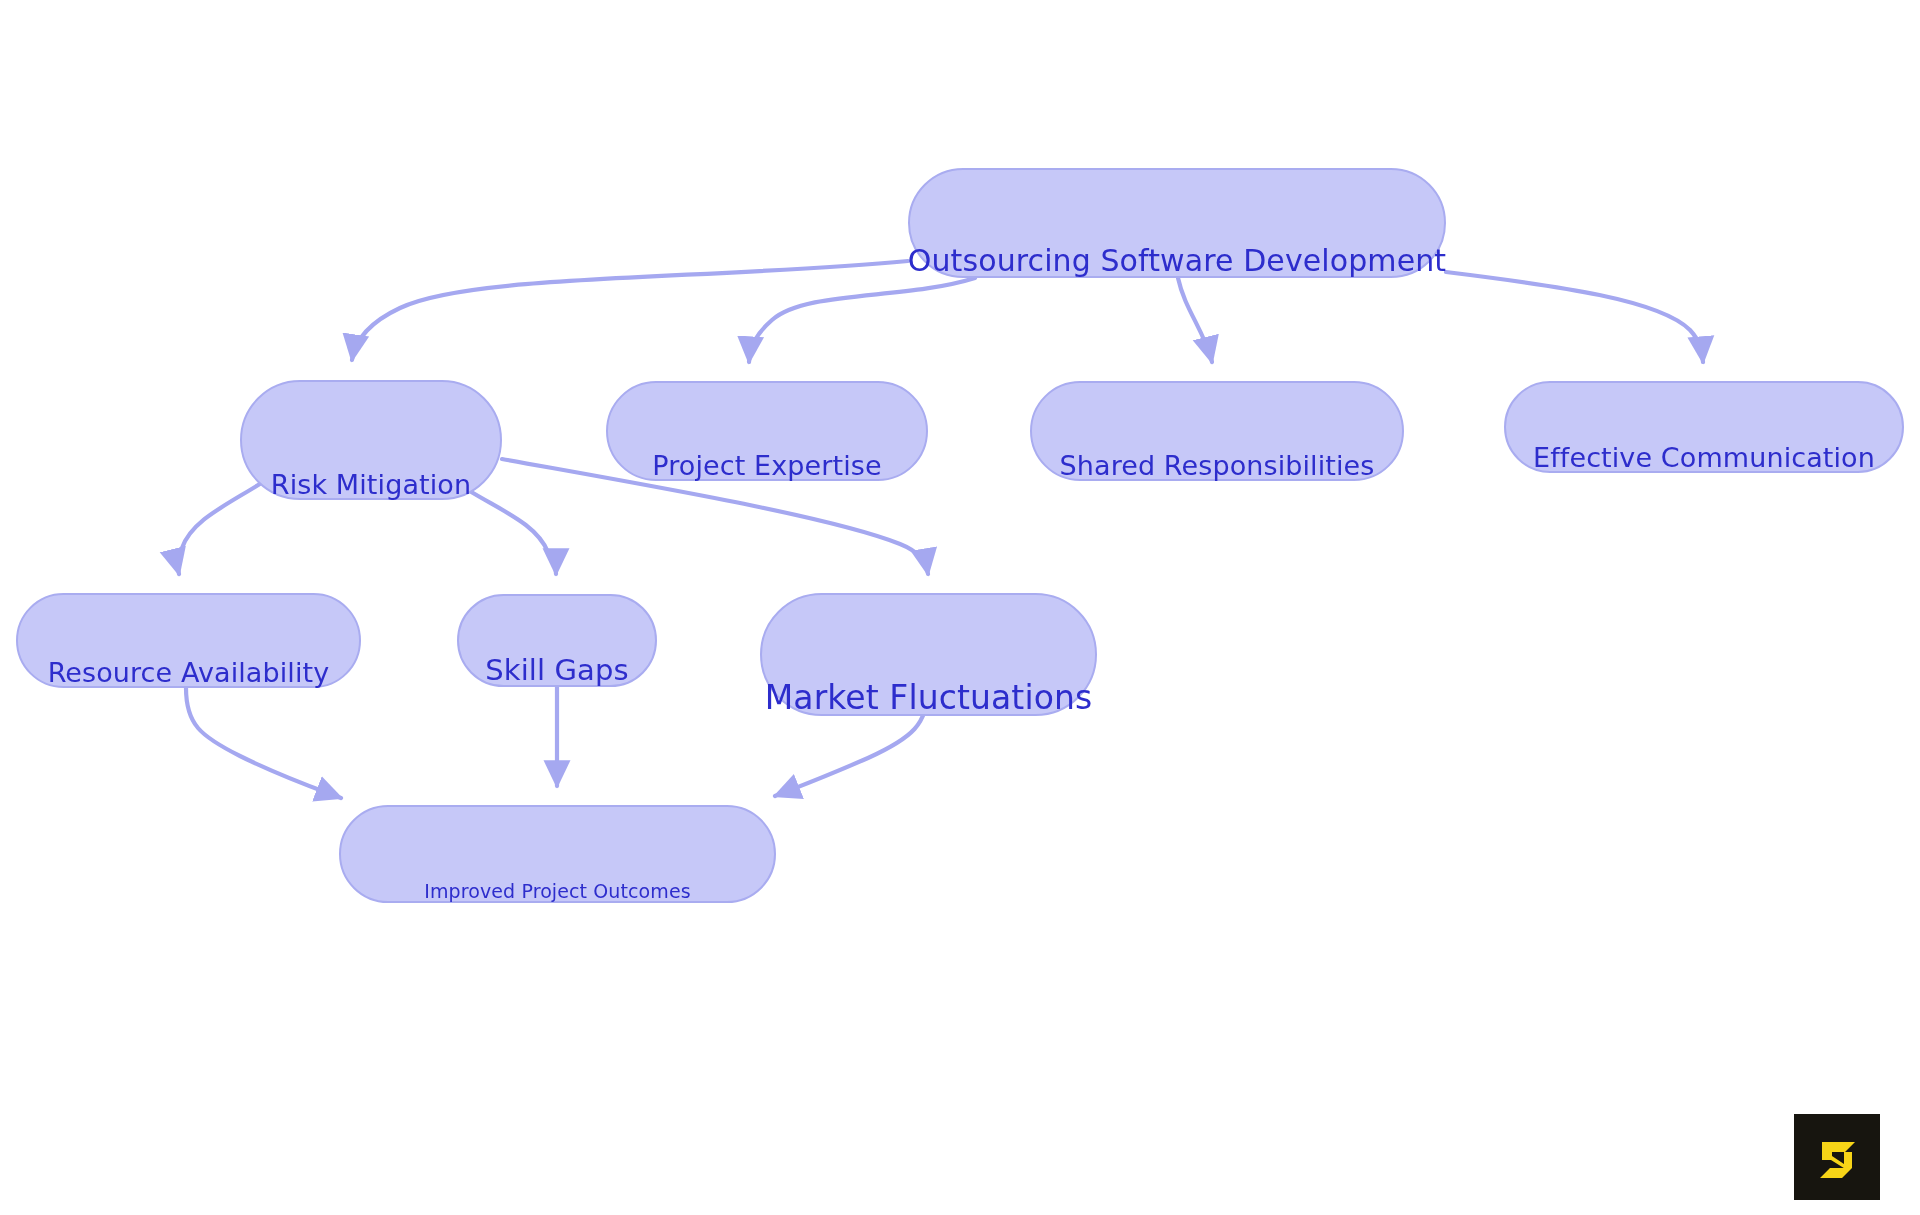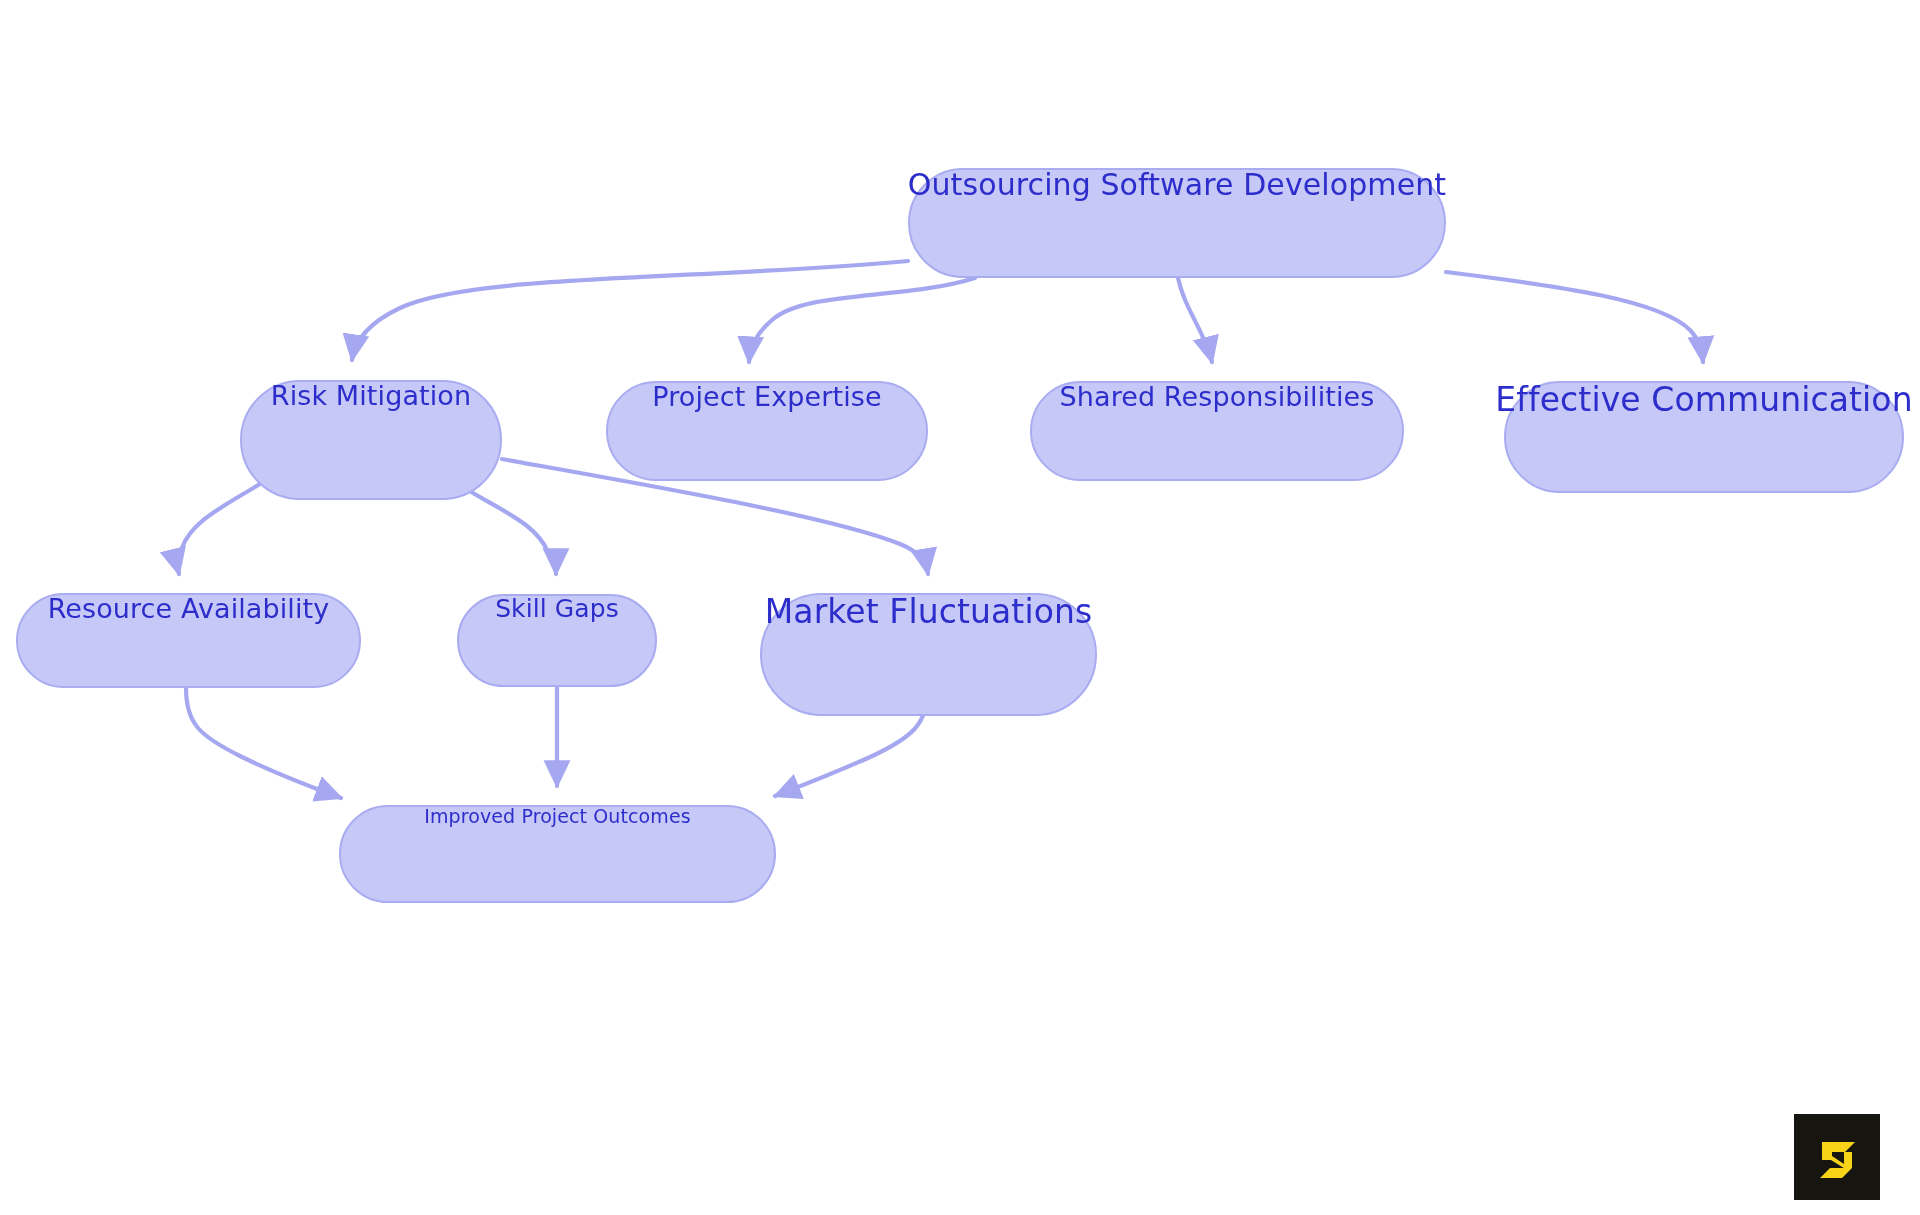--- a/index.html
+++ b/index.html
@@ -23,21 +23,21 @@
     left: 0;
     top: 0;
     width: 1920px;
     height: 1215px;
     pointer-events: none;
   }
   .node {
     position: absolute;
     box-sizing: border-box;
     display: flex;
-    align-items: flex-start;
+    align-items: flex-end;
     justify-content: center;
     background: #c6c8f8;
     border: 2px solid #a9acf0;
     border-radius: 999px;
     color: #2d2dcc;
     font-family: "DejaVu Sans", "Liberation Sans", sans-serif;
     font-weight: 400;
     letter-spacing: 0.1px;
     white-space: nowrap;
     text-align: center;
@@ -107,29 +107,29 @@
   </div>
 
   <div class="node" style="left:606px; top:381px; width:322px; height:100px; font-size:27px;">
     <span class="node-label">Project Expertise</span>
   </div>
 
   <div class="node" style="left:1030px; top:381px; width:374px; height:100px; font-size:27px;">
     <span class="node-label">Shared Responsibilities</span>
   </div>
 
-  <div class="node" style="left:1504px; top:381px; width:400px; height:112px; font-size:33px;">
+  <div class="node" style="left:1504px; top:381px; width:400px; height:92px; font-size:27px;">
     <span class="node-label">Effective Communication</span>
   </div>
 
   <div class="node" style="left:16px; top:593px; width:345px; height:95px; font-size:27px;">
     <span class="node-label">Resource Availability</span>
   </div>
 
-  <div class="node" style="left:457px; top:594px; width:200px; height:93px; font-size:25px;">
+  <div class="node" style="left:457px; top:594px; width:200px; height:93px; font-size:29px;">
     <span class="node-label">Skill Gaps</span>
   </div>
 
   <div class="node" style="left:760px; top:593px; width:337px; height:123px; font-size:33px;">
     <span class="node-label">Market Fluctuations</span>
   </div>
 
   <div class="node" style="left:339px; top:805px; width:437px; height:98px; font-size:19px;">
     <span class="node-label">Improved Project Outcomes</span>
   </div>

